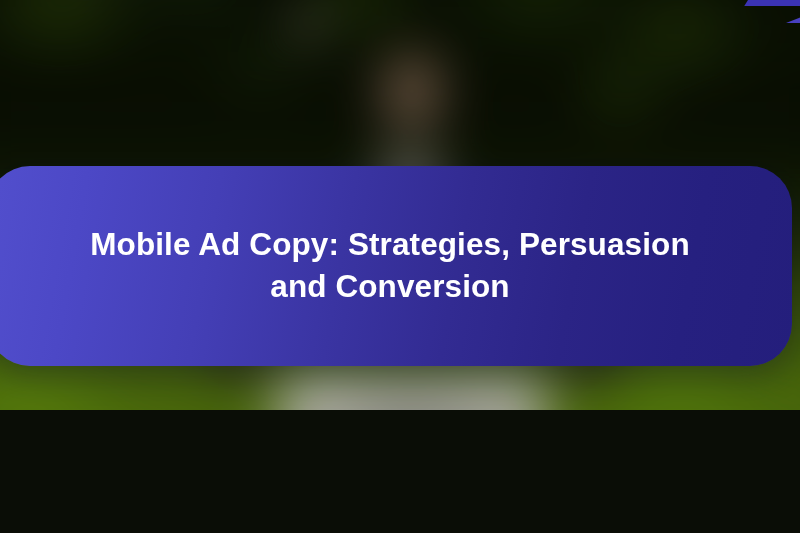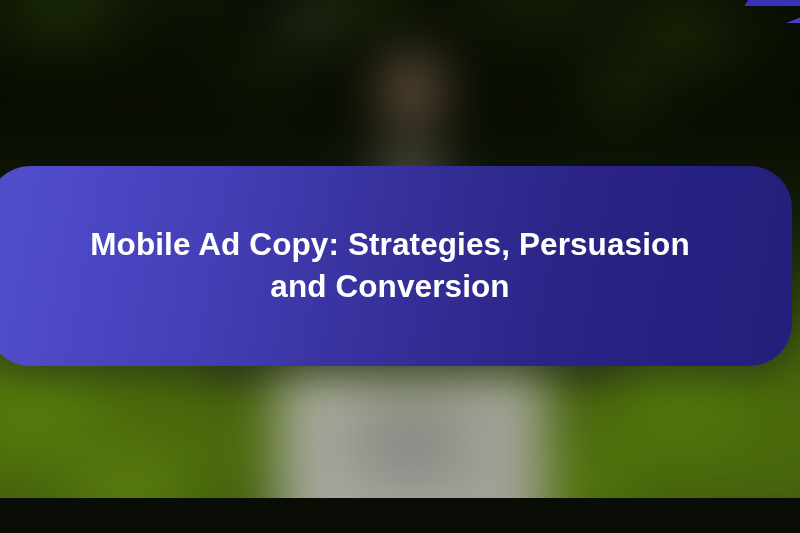--- a/index.html
+++ b/index.html
@@ -6,21 +6,21 @@
 
   html, body {
     width:800px; height:533px;
     overflow:hidden;
     background:#0a0d06;
     font-family:"Liberation Sans", sans-serif;
   }
 
   #stage {
     position:relative;
-    width:800px; height:498px;
+    width:800px; height:410px;
     overflow:hidden;
   }
 
   
   .bg-photo {
     position:absolute;
     left:-60px; top:-60px;
     width:920px; height:653px;
     filter:blur(26px) saturate(1.15);
     transform:translateZ(0);

